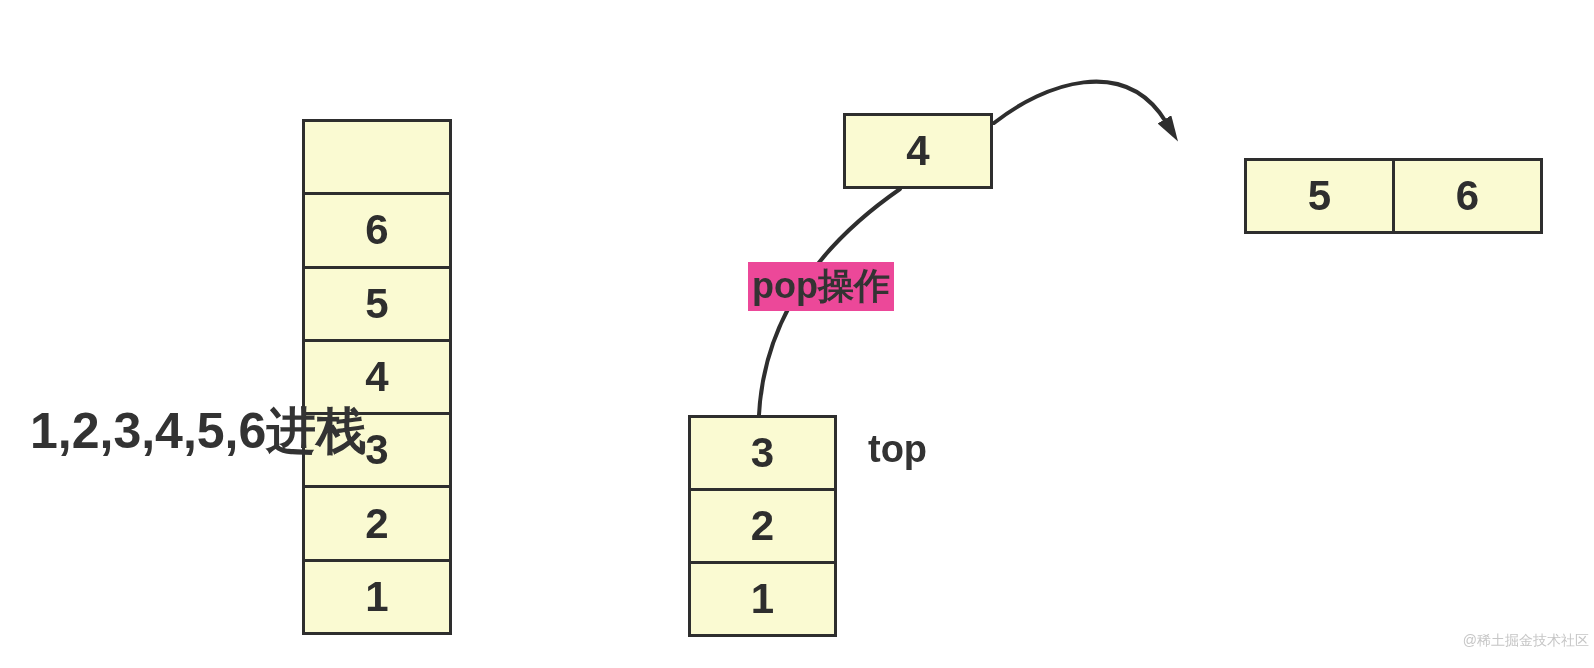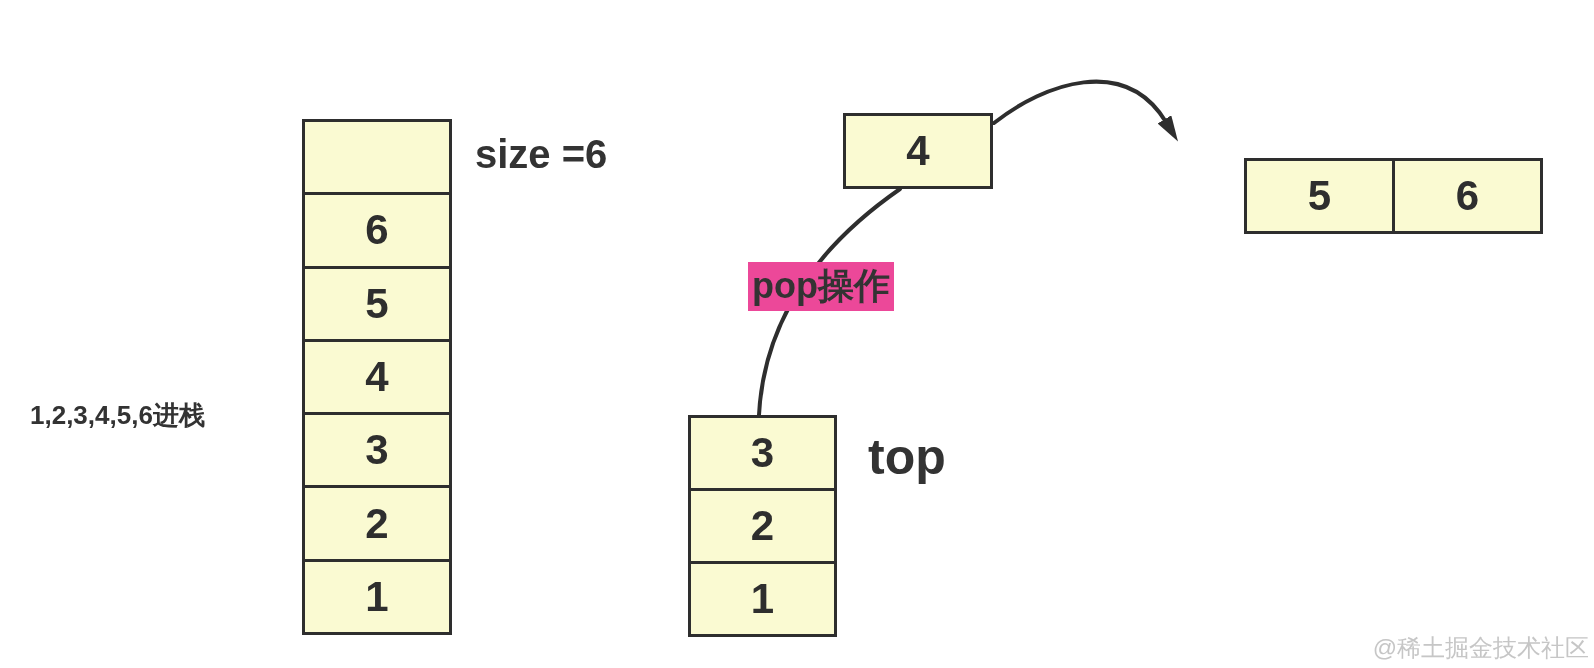--- a/index.html
+++ b/index.html
@@ -37,27 +37,27 @@
     left:843px; top:113px; width:150px; height:76px;
     border:3px solid #2e2e2e; background:#fafad2;
     display:flex; align-items:center; justify-content:center;
     font-weight:bold; font-size:42px;
   }
   .output-row { position:absolute; z-index:2; left:1244px; top:158px; display:flex; flex-direction:row; }
   .output-row .cell { width:151px; height:76px; margin-top:0; margin-left:-3px; }
   .output-row .cell:first-child { margin-left:0; }
   .label { position:absolute; z-index:3; font-weight:bold; white-space:nowrap; color:#333333; }
   .size-label { left:475px; top:132px; font-size:40px; }
-  .push-label { left:30px;  top:398px; font-size:26px; }
+  .push-label { left:30px;  top:398px; font-size:50px; }
   .pop-label  { left:748px; top:262px; font-size:36px; background:#ec4899; padding:0 4px; }
-  .top-label  { left:868px; top:428px; font-size:50px; }
+  .top-label  { left:868px; top:428px; font-size:38px; }
   .watermark {
     position:absolute; z-index:3;
     right:5px; top:632px;
-    font-size:24px; color:#c6c6c6; font-weight:normal;
+    font-size:14px; color:#c6c6c6; font-weight:normal;
     white-space:nowrap;
   }
 </style>
 </head>
 <body>
 
 <div class="canvas">
 
   <svg class="connector-layer" viewBox="0 0 1594 668" xmlns="http://www.w3.org/2000/svg">
     <defs>
@@ -72,21 +72,20 @@
   <div class="stack full-stack">
     <div class="cell"></div>
     <div class="cell">6</div>
     <div class="cell">5</div>
     <div class="cell">4</div>
     <div class="cell">3</div>
     <div class="cell">2</div>
     <div class="cell">1</div>
   </div>
 
-  <div class="label size-label">size =6</div>
 
   <div class="label push-label">1,2,3,4,5,6进栈</div>
 
   <div class="popped-box">
     <span>4</span>
   </div>
 
   <div class="label pop-label">pop操作</div>
 
   <div class="stack after-pop-stack">

